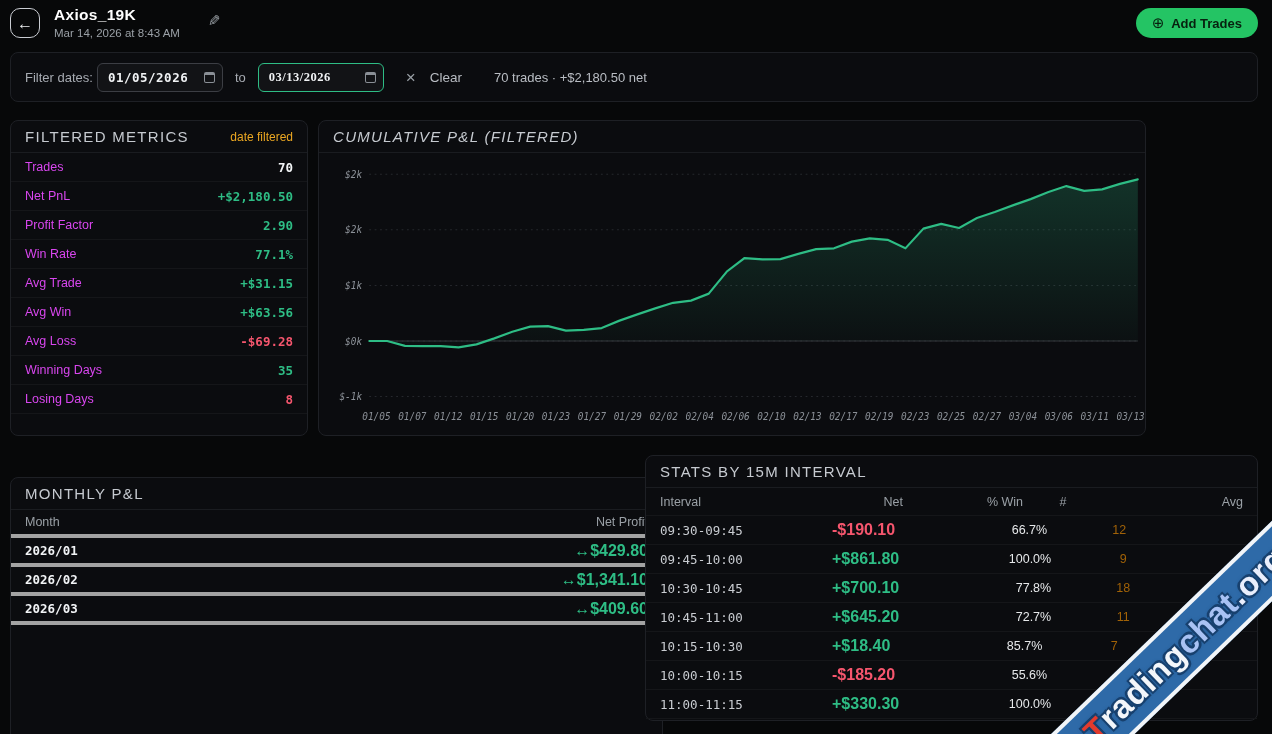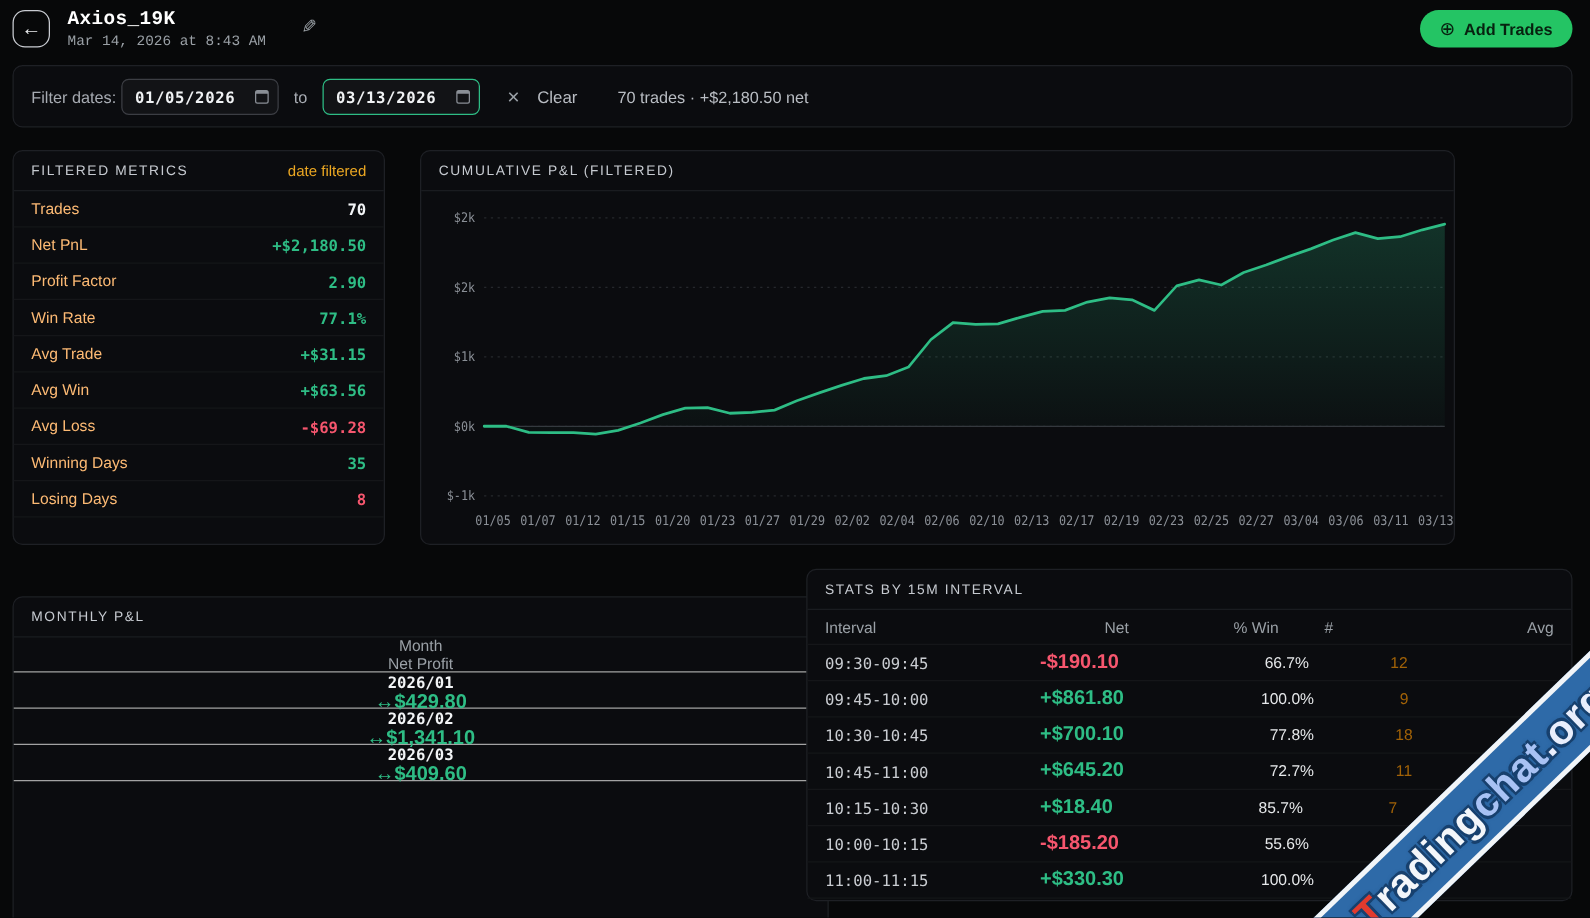--- a/index.html
+++ b/index.html
@@ -8,21 +8,21 @@
     position:relative; width:1272px; height:734px; overflow:hidden;
     font-family:"Liberation Sans", sans-serif; color:#e8eaec;
   }
 
   
   .app-header { position:absolute; left:10px; top:6px; right:14px; height:42px; display:flex; align-items:flex-start; }
   .back-btn {
     width:30px; height:30px; margin-top:2px; border:1.5px solid #c9ccd2; border-radius:10px;
     background:transparent; color:#eceef0; font-size:16px; line-height:27px; text-align:center; cursor:pointer;
   }
-  .title-block { margin-left:14px;font-family:Liberation Mono, monospace; }
+  .title-block { margin-left:14px; }
   .page-title { font-size:15.5px; font-weight:bold; letter-spacing:.3px; color:#ffffff; }
   .page-subtitle { font-size:11.5px; color:#9aa0a6; margin-top:3px; }
   .edit-icon { margin-left:28px; margin-top:6px; color:#9aa0a6; font-size:15px; cursor:pointer; transform:scaleX(-1); }
   .spacer { flex:1; }
   .add-trades-btn {
     margin-top:2px; height:30px; padding:0 16px; border:none; border-radius:16px;
     background:#24c464; color:#07210f; font-size:13px; font-weight:bold;
     display:flex; align-items:center; gap:7px; cursor:pointer; font-family:"Liberation Sans", sans-serif;
   }
   .add-trades-btn .plus { font-size:15px; font-weight:normal; }
@@ -32,66 +32,65 @@
     position:absolute; background:#0b0c0f; border:1px solid #1e2025; border-radius:8px;
   }
   .filter-bar { left:10px; top:52px; width:1248px; height:50px; display:flex; align-items:center; padding:0 14px; }
   .filter-label { font-size:13px; color:#a7abb2; margin-right:4px; }
   .date-input-wrap { position:relative; }
   .date-input {
     width:126px; height:29px; background:#121316; border:1px solid #3c3e44; border-radius:6px;
     color:#f0f2f4; font-family:"DejaVu Sans Mono", monospace; font-size:12.5px; font-weight:600;
     padding:0 26px 0 10px; letter-spacing:.5px;
   }
-  .date-input.active { border-color:#2ebd85; }
+  .date-input.active { border-color:#2ebd85;font-family:Liberation Serif, serif; }
   .cal-icon {
     position:absolute; right:8px; top:9px; width:11px; height:11px;
     border:1px solid #8a8f96; border-top:3px solid #8a8f96; border-radius:2px; pointer-events:none;
   }
   .to-label { font-size:13px; color:#a7abb2; margin:0 12px; }
   .clear-x { margin-left:22px; font-size:17px; color:#9aa0a6; cursor:pointer; line-height:1; }
   .clear-label { margin-left:14px; font-size:13.5px; color:#b9bdc3; cursor:pointer; }
   .filter-summary { margin-left:32px; font-size:13px; color:#b9bdc3; }
 
   
   .panel-title-row {
     height:32px; padding:0 14px; border-bottom:1px solid #1a1c20;
     display:flex; align-items:center; justify-content:space-between;
   }
-  .panel-title { font-size:11px; letter-spacing:1.3px; color:#c6cad0; }
+  .panel-title { font-size:15px; letter-spacing:1.3px; color:#c6cad0; }
   .badge-date-filtered { font-size:12px; color:#eba722; }
 
   
   .metrics-panel { left:10px; top:120px; width:298px; height:316px; }
   .metric-row {
     height:29px; padding:0 14px; display:flex; align-items:center; justify-content:space-between;
     border-bottom:1px solid #151619;
   }
-  .m-label { font-size:12.5px; color:#fdba74; }
+  .m-label { font-size:12.5px; color:#d946ef; }
   .m-value { font-family:"DejaVu Sans Mono", monospace; font-size:12.5px; font-weight:600; }
   .val-white { color:#f2f4f6; }
   .val-green { color:#2ebd85; }
   .val-red   { color:#f6566e; }
 
   
-  .chart-panel { left:336px; top:120px; width:828px; height:316px; }
+  .chart-panel { left:318px; top:120px; width:828px; height:316px;font-style:italic; }
   .chart-body { position:absolute; left:0; right:0; top:33px; bottom:2px; }
   .chart-body svg { width:100%; height:100%; display:block; }
   .gl { stroke:#26282d; stroke-width:1; stroke-dasharray:2 4; }
   .zl { stroke:#34373d; stroke-width:1; }
   .ylab, .xlab { font-family:"DejaVu Sans Mono", monospace; font-size:10.5px; fill:#8b9097; }
   .pnl-line { fill:none; stroke:#2ebd85; stroke-width:2.2; stroke-linejoin:round; stroke-linecap:round; }
 
   
   .monthly-panel { left:10px; top:477px; width:653px; height:266px; }
   .stats-panel   { left:645px; top:455px; width:613px; height:266px; }
   .tbl-head, .m-row {
     padding:0 14px; display:flex; align-items:center; justify-content:space-between;
-    border-bottom:1px solid #a3a3a3;
-    flex-direction:column;
+    border-bottom:4px solid #a3a3a3;
   }
   .tbl-head { height:28px; }
   .th { font-size:12.5px; color:#9aa0a6; }
   .m-row { height:29px; }
   .month-cell { font-family:"DejaVu Sans Mono", monospace; font-size:12.5px; font-weight:600; color:#f2f4f6; }
   .net-cell   { font-family:Liberation Sans, sans-serif; font-size:16px; font-weight:600; }
 
   .s-head, .s-row {
     padding:0 14px; display:grid; align-items:center;
     grid-template-columns:140px 1fr 120px 80px 140px;

